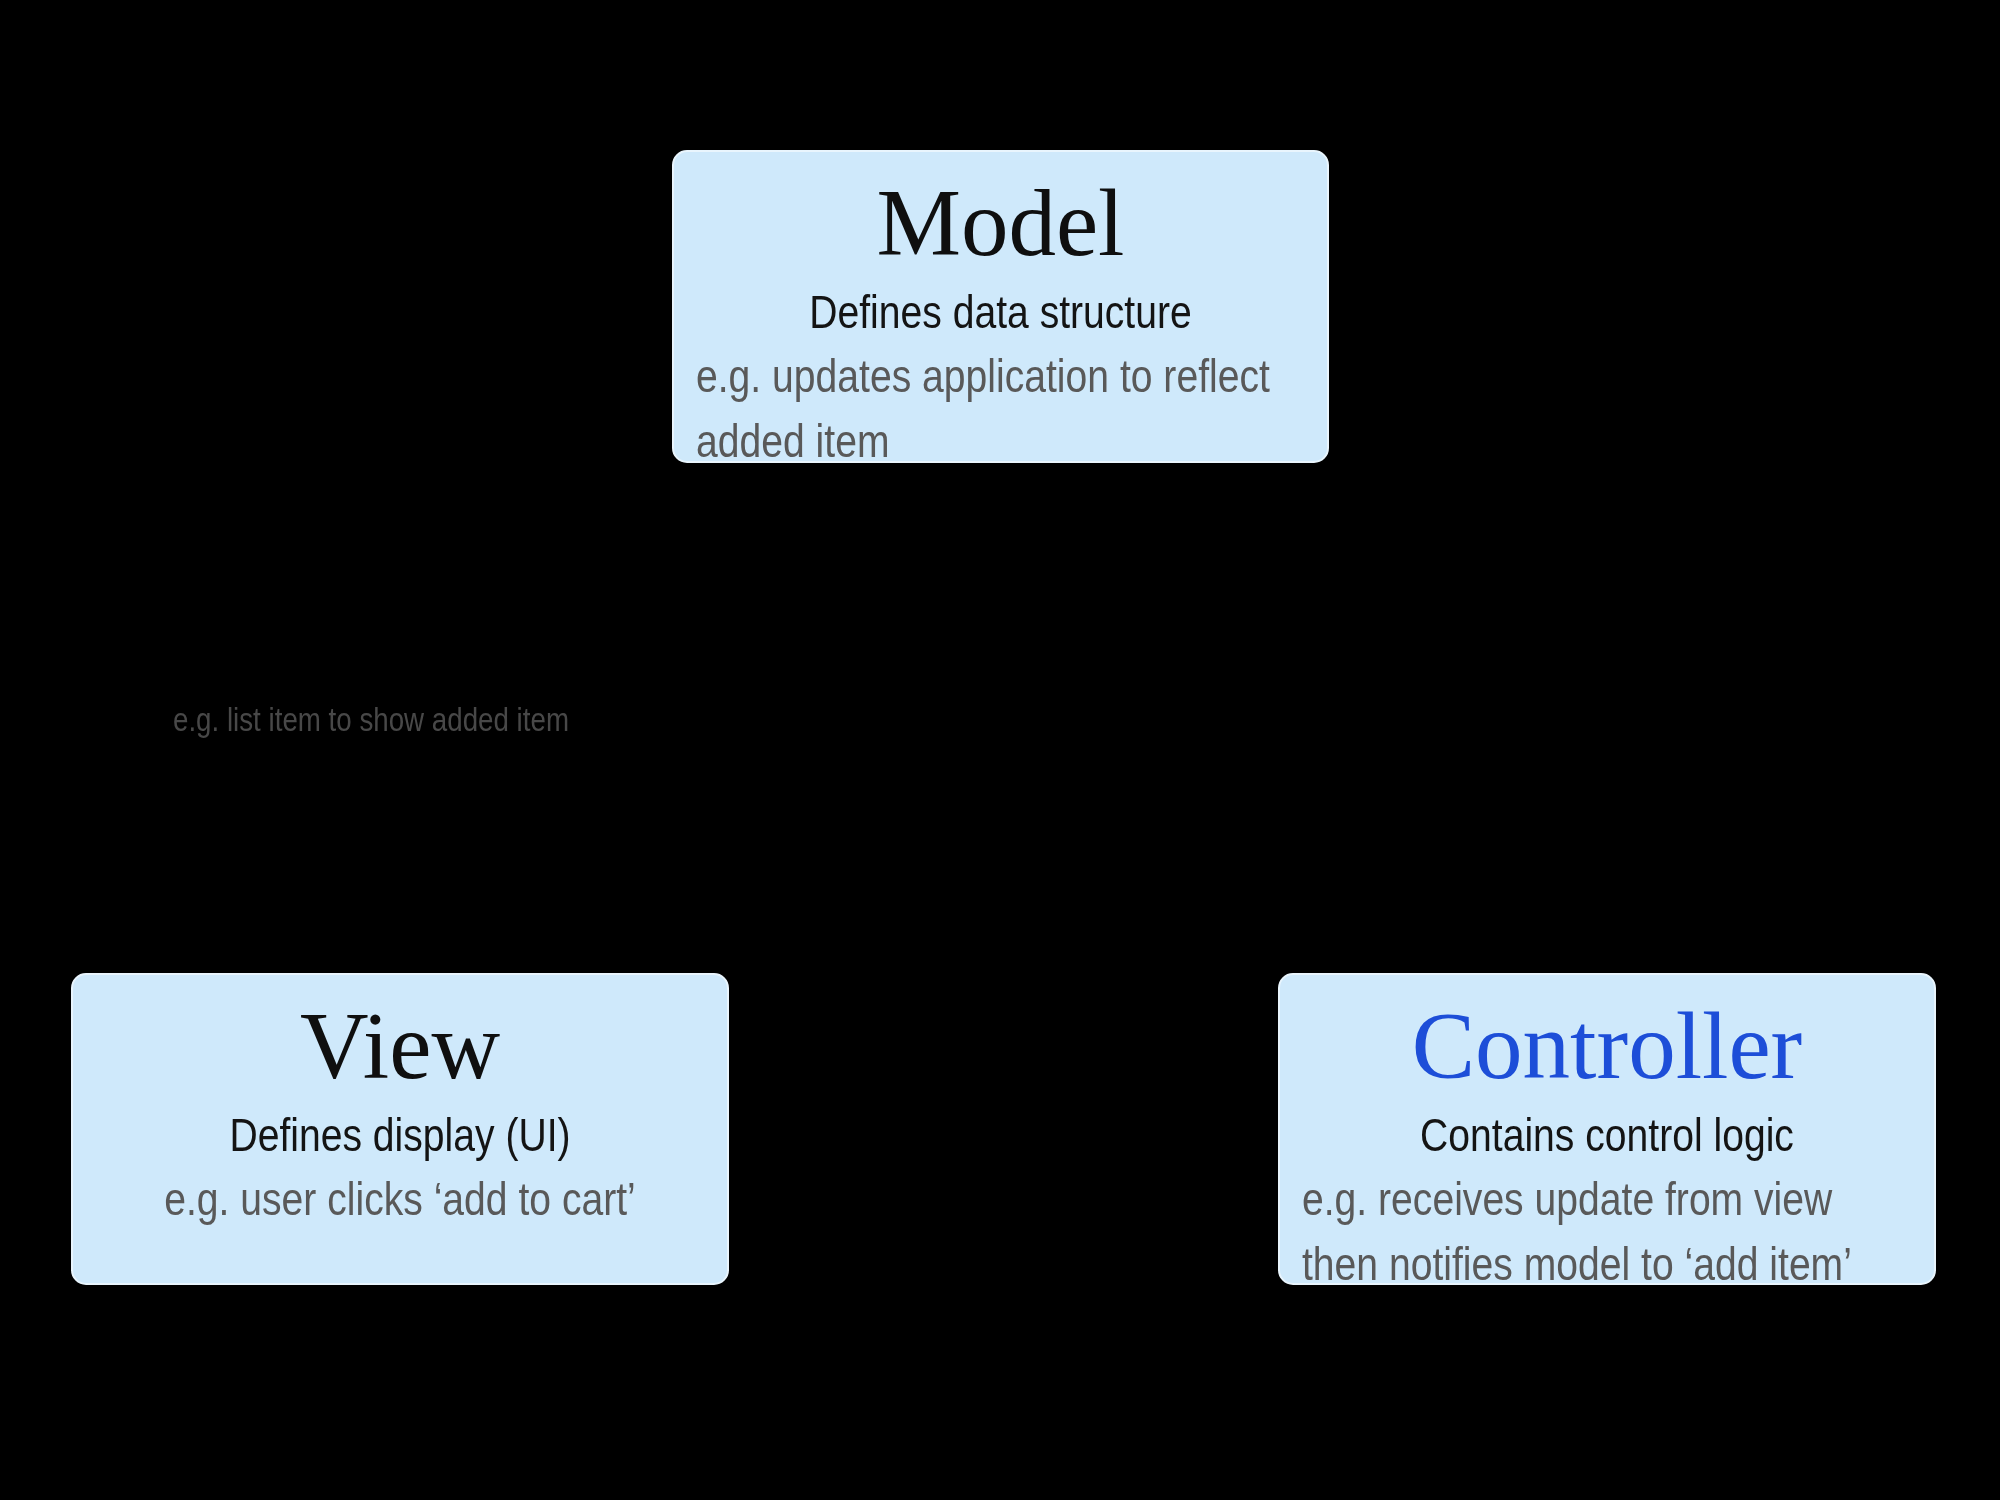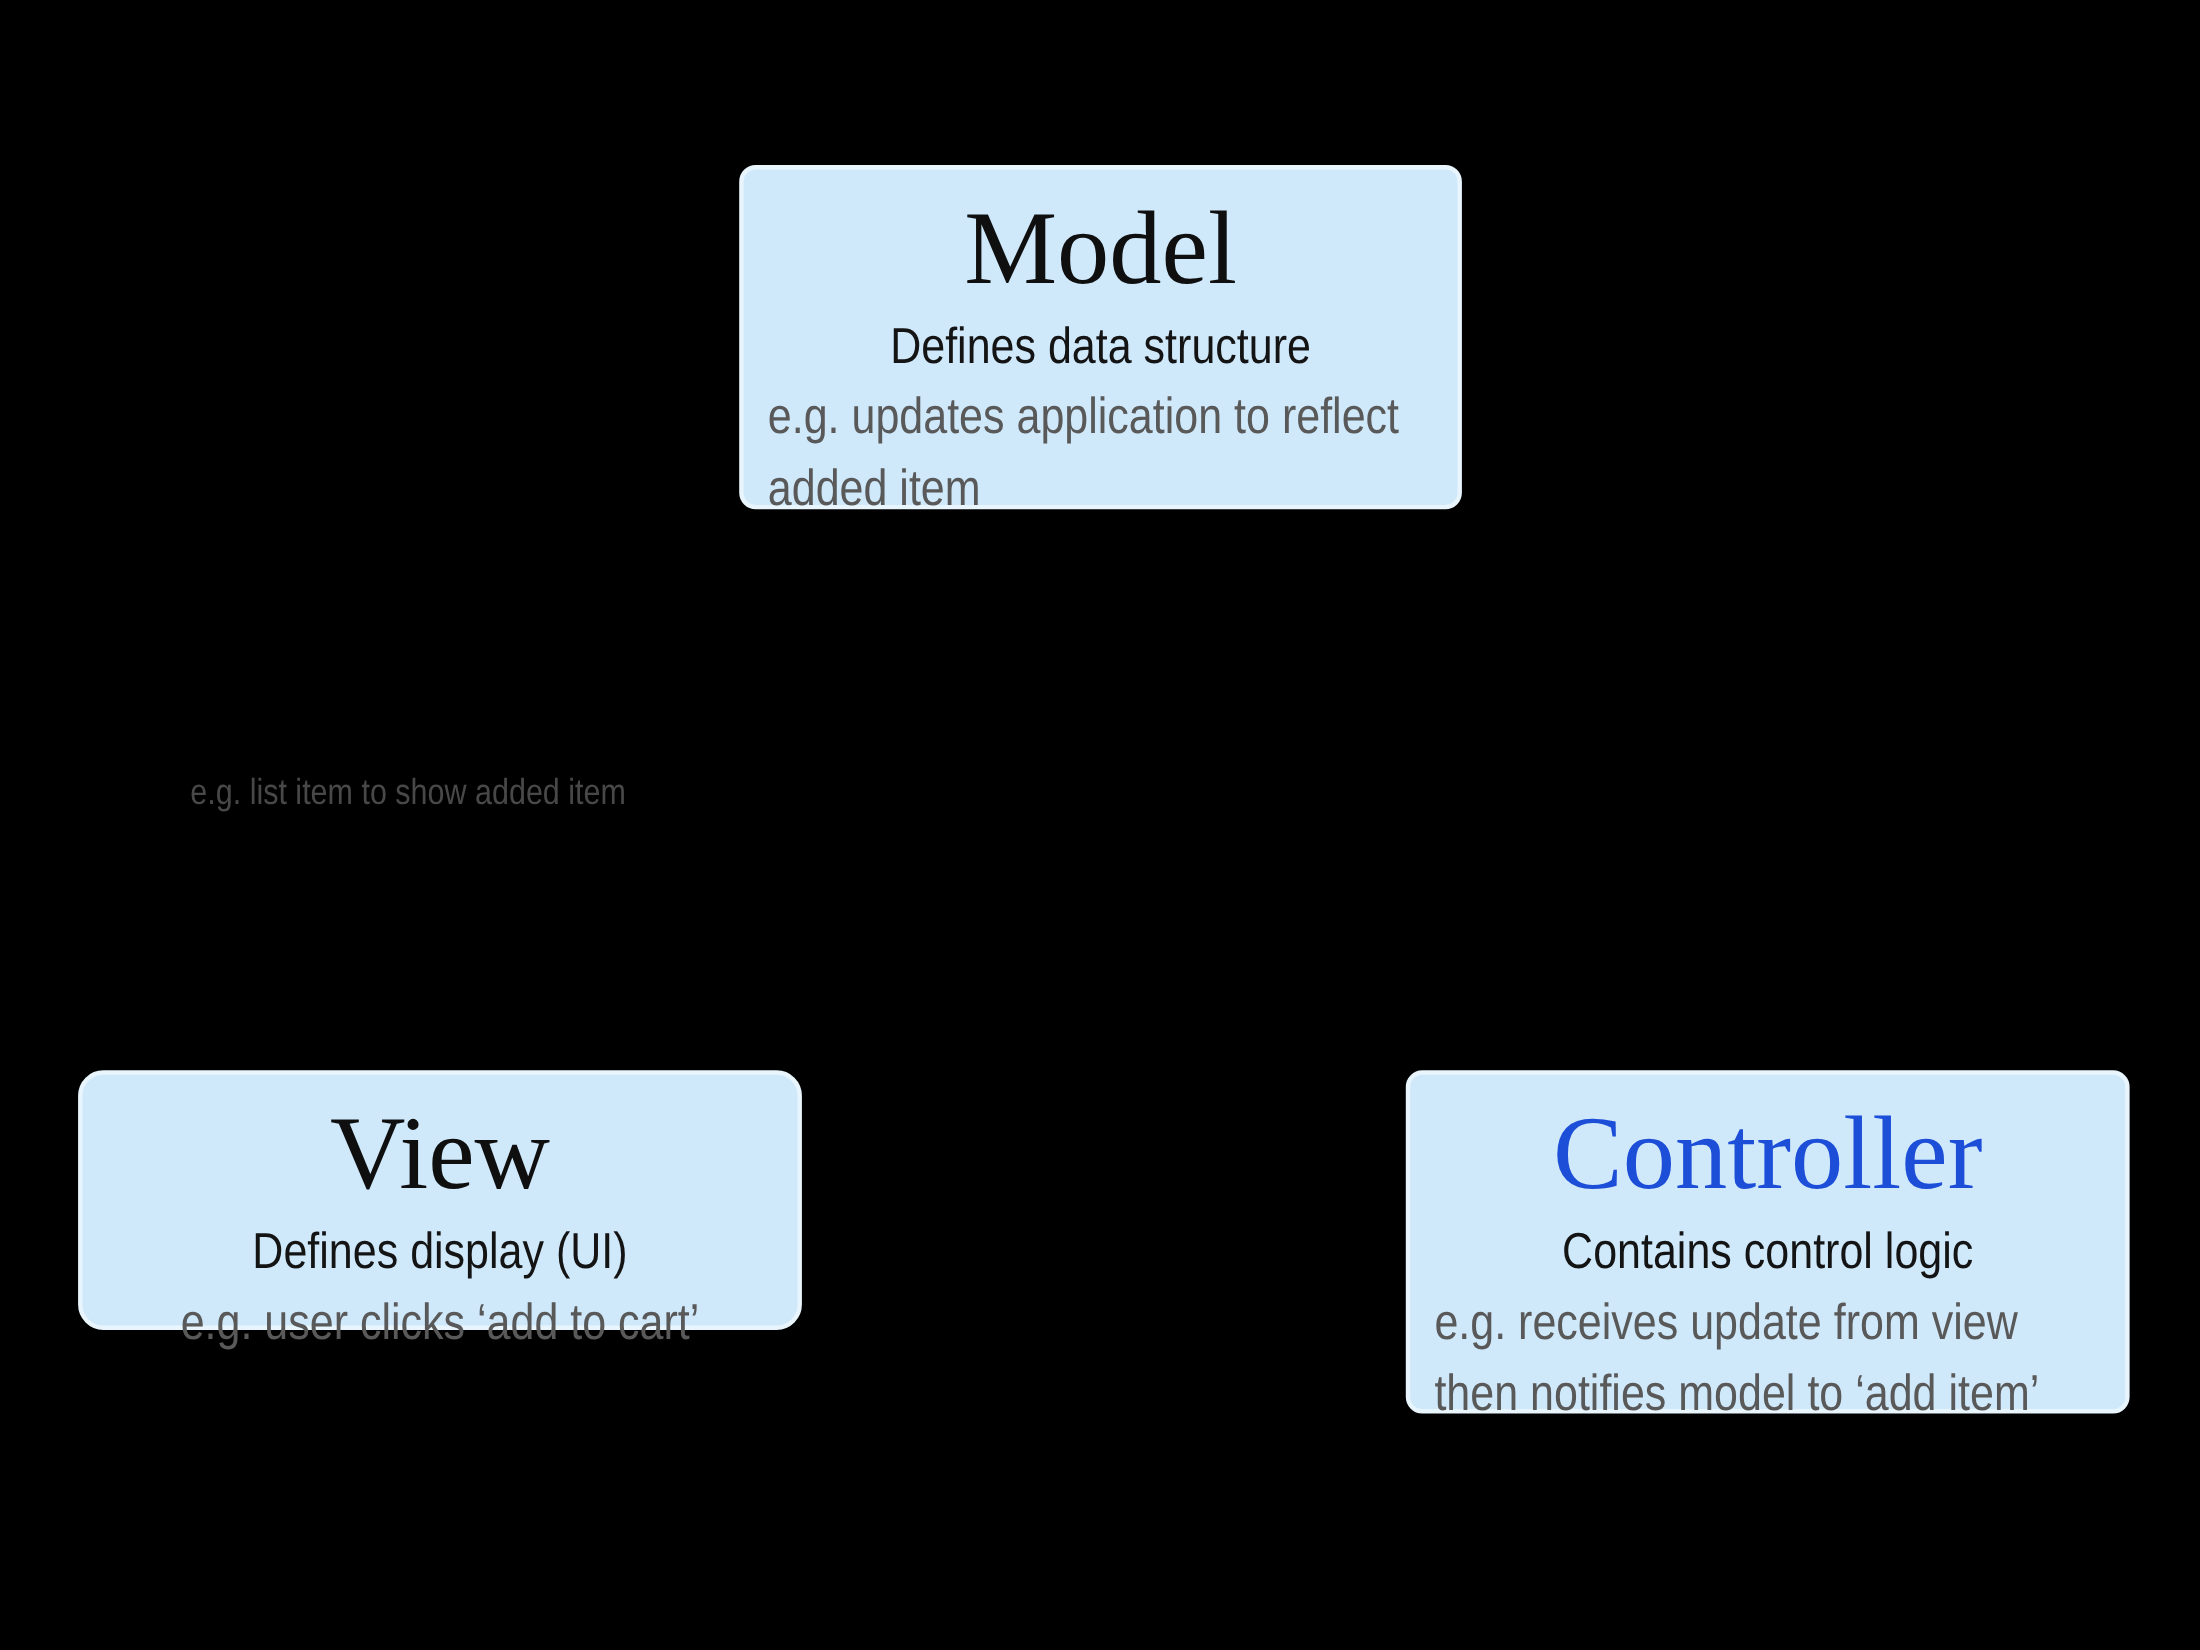--- a/index.html
+++ b/index.html
@@ -12,26 +12,26 @@
     width: 2000px;
     height: 1500px;
     background: #000000;
     overflow: hidden;
     font-family: "Liberation Sans", sans-serif;
   }
   .box {
     position: absolute;
     box-sizing: border-box;
     background: #cfe9fb;
-    border: 4px solid #14532d;
+    border: 2px solid #14532d;
     border-radius: 15px;
     padding: 22px 22px 10px 22px;
   }
   #box-model      { left: 672px;  top: 150px; width: 657px; height: 313px; }
-  #box-view       { left: 71px;   top: 973px; width: 658px; height: 236px; border-radius: 23px; }
+  #box-view       { left: 71px;   top: 973px; width: 658px; height: 312px; }
   #box-controller { left: 1278px; top: 973px; width: 658px; height: 312px; }
 
   .box-title {
     font-family: "Liberation Serif", serif;
     font-size: 95px;
     line-height: 1.05;
     color: #0f0f0f;
     text-align: center;
     white-space: nowrap;
   }

